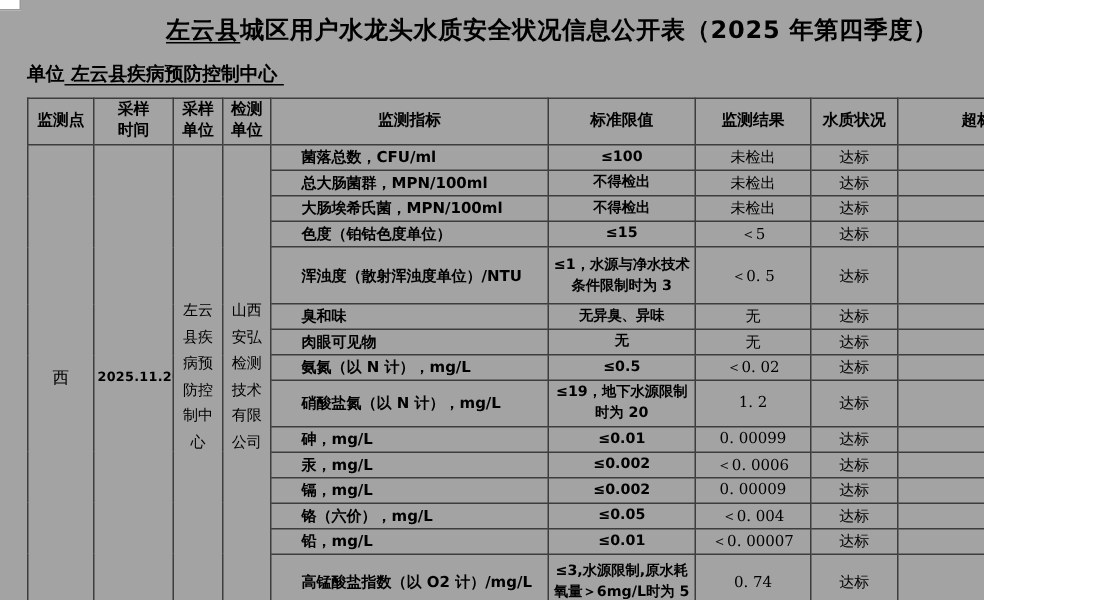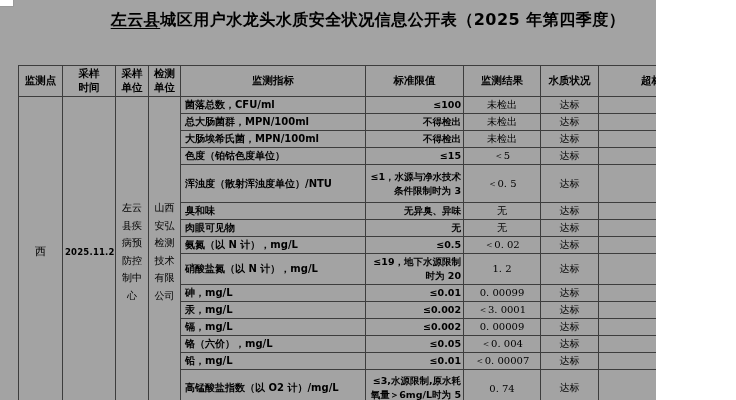--- a/index.html
+++ b/index.html
@@ -57,28 +57,27 @@
   .main thead tr { height: 31px; }
   .main th {
     font-size: 10.5px; font-weight: bold;
     white-space: pre-line;
     line-height: 1.3;
   }
   .main tbody tr { height: 15px; }
   .main tbody tr.h30 { height: 30px; }
   .main tbody tr.h38 { height: 38px; }
   td.ind {
-    text-align: left; padding-left: 4px;
+    text-align: left; padding-left: 20px;
     font-size: 10px; font-weight: 600;
     white-space: nowrap;
   }
   td.std {
     font-size: 9.5px; font-weight: 600;
     line-height: 1.45;
-    text-align: right;
   }
   td.res {
     font-family: "DejaVu Serif", serif;
     font-size: 10px;
   }
   td.sta {
     font-family: "DejaVu Serif", serif;
     font-size: 10px;
     margin-left: 44px;
   }
@@ -100,20 +99,21 @@
 </head>
 <body>
 
 <div class="page">
 
   <div class="corner-tl"></div>
   <div class="corner-tr"></div>
 
   <div class="title"><span class="u">左云县</span><span>城区用户水龙头水质安全状况信息公开表（2025 年第四季度）</span></div>
 
+  <div class="unit-line"><span>单位</span><span class="uval"> 左云县疾病预防控制中心 </span></div>
 
   <table class="main">
     <colgroup>
       <col style="width:44px">
         <col style="width:53px">
         <col style="width:33px">
         <col style="width:32px">
       <col style="width:185px">
         <col style="width:98px">
         <col style="width:77px">
@@ -207,21 +207,21 @@
       <tr>
         <td class="ind">砷，mg/L</td>
         <td class="std">≤0.01</td>
         <td class="res">0. 00099</td>
         <td class="sta">达标</td>
         <td class="note"></td>
       </tr>
       <tr>
         <td class="ind">汞，mg/L</td>
         <td class="std">≤0.002</td>
-        <td class="res">＜3. 0001</td>
+        <td class="res">＜0. 0006</td>
         <td class="sta">达标</td>
         <td class="note"></td>
       </tr>
       <tr>
         <td class="ind">镉，mg/L</td>
         <td class="std">≤0.002</td>
         <td class="res">0. 00009</td>
         <td class="sta">达标</td>
         <td class="note"></td>
       </tr>

